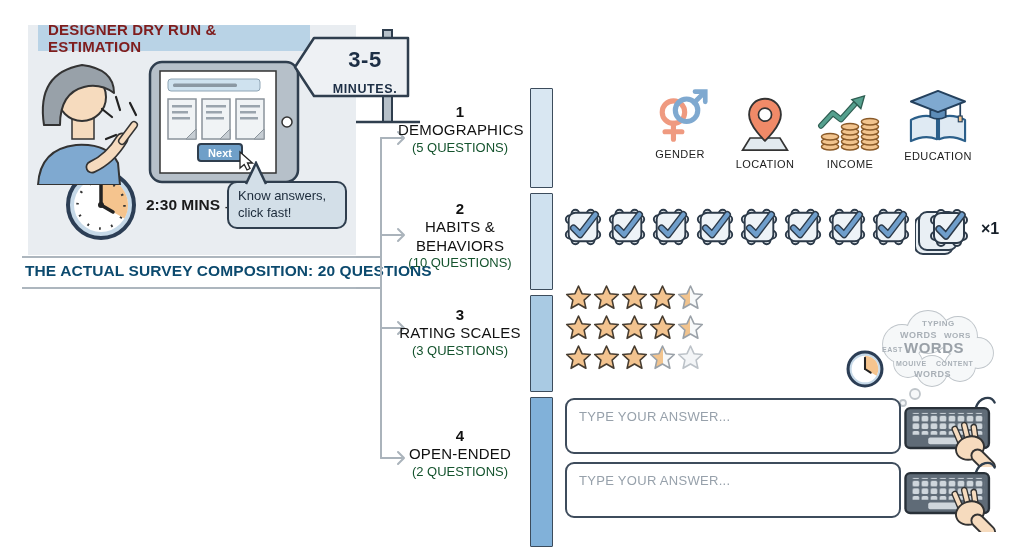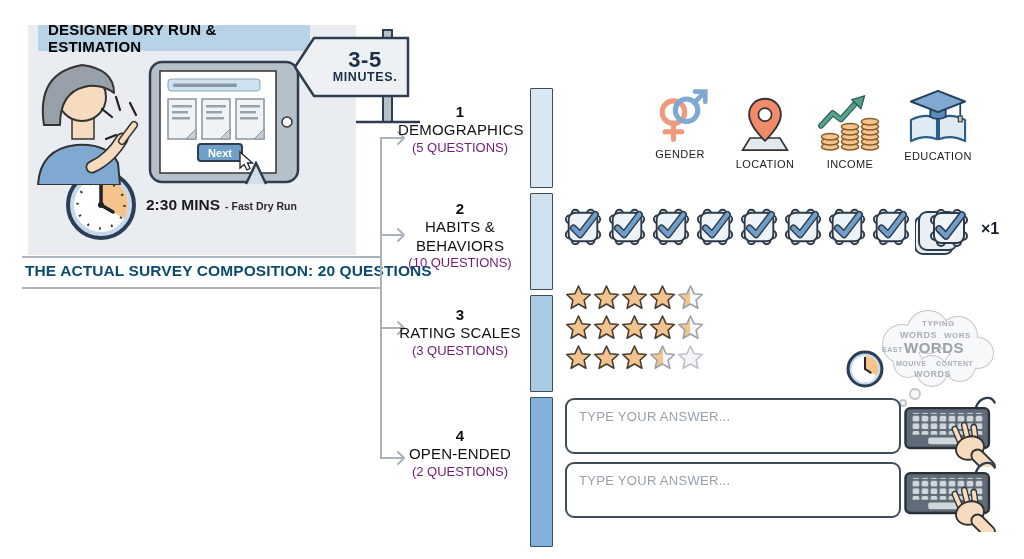--- a/index.html
+++ b/index.html
@@ -2,41 +2,41 @@
 <html><head>
 <meta charset="utf-8">
 <style>
   html,body{margin:0;padding:0;background:#fff;}
   .stage{position:relative;width:1024px;height:559px;background:#fff;overflow:hidden;
          font-family:"Liberation Sans",sans-serif;color:#141414;}
   .abs{position:absolute;}
   svg{display:block;}
 
   .panel{background:#e9edf1;}
-  .title-band{background:#b9d3e6;color:#000000;font-weight:bold;font-size:15px;
+  .title-band{background:#b9d3e6;color:#7f1d1d;font-weight:bold;font-size:15px;
               display:flex;align-items:center;padding-left:10px;letter-spacing:.2px;}
 
   .banner{font-weight:bold;font-size:15.5px;color:#0c4a6e;letter-spacing:.1px;white-space:nowrap;}
   .hline{height:2px;background:#adb6be;}
 
   .sign-text{text-align:center;color:#1d2f45;font-weight:bold;line-height:1;}
   .sign-line1{font-size:22px;letter-spacing:.5px;}
-  .sign-line2{font-size:12.5px;margin-top:0;letter-spacing:.6px;}
+  .sign-line2{font-size:12.5px;margin-top:12px;letter-spacing:.6px;}
 
   .timer{display:flex;align-items:baseline;gap:5px;white-space:nowrap;}
   .timer-time{font-weight:bold;font-size:15.5px;color:#1a1a1a;}
   .timer-note{font-size:10.5px;color:#2a2a2a;font-weight:bold;}
 
   .bubble{background:#d3dfe8;border:2.5px solid #2f3e4e;border-radius:10px;
           font-size:13px;color:#1b2a3a;padding:5px 9px;line-height:1.3;}
 
   .section-label{text-align:center;color:#111;line-height:1.22;}
   .section-num{font-weight:bold;font-size:15px;}
   .section-title{font-weight:normal;font-size:15px;letter-spacing:.2px;}
-  .section-sub{font-size:13px;color:#701a75;}
+  .section-sub{font-size:13px;color:#14532d;}
 
   .seg{border:1.6px solid #3c4c5c;border-radius:1px;box-sizing:border-box;}
 
   .demo-item{display:flex;flex-direction:column;align-items:center;gap:5px;}
   .demo-label{font-size:11px;color:#1c1c1c;letter-spacing:.4px;}
 
   .badges{display:flex;align-items:flex-start;gap:2px;}
   .badge{width:42px;height:42px;flex:0 0 auto;}
   .badge-stack{width:56px;height:54px;flex:0 0 auto;margin-left:1px;}
   .stackrect{fill:#e9eff4;stroke:#2f3e4e;stroke-width:2;}
@@ -161,20 +161,24 @@
     <circle cx="37" cy="37" r="3" fill="#222"></circle>
   </svg>
   <div class="abs timer" style="left:146px;top:196px;">
     <span class="timer-time">2:30 MINS</span>
     <span class="timer-note">- Fast Dry Run</span>
   </div>
 
   <svg class="abs" style="left:243px;top:161px;z-index:6;" width="26" height="24" viewBox="0 0 26 24">
     <path d="M3,23 L13,2 L23,23" fill="#d3dfe8" stroke="#2f3e4e" stroke-width="2.5"></path>
   </svg>
+  <div class="abs bubble" style="left:227px;top:181px;width:98px;z-index:5;">
+    <div>Know answers,</div>
+    <div>click fast!</div>
+  </div>
 
   <div class="abs hline" style="left:22px;top:256px;width:336px;"></div>
   <div class="abs banner" style="left:25px;top:262px;">THE ACTUAL SURVEY COMPOSITION: 20 QUESTIONS</div>
   <div class="abs hline" style="left:22px;top:287px;width:336px;"></div>
 
   <svg class="abs" style="left:356px;top:110px;" width="60" height="370" viewBox="0 0 60 370">
     <g fill="none" stroke="#aab3bb" stroke-width="2" stroke-linecap="round" stroke-linejoin="round">
       <path d="M25,28 V348"></path>
       <path d="M0,147 H25"></path>
         <path d="M0,178 H25"></path>

